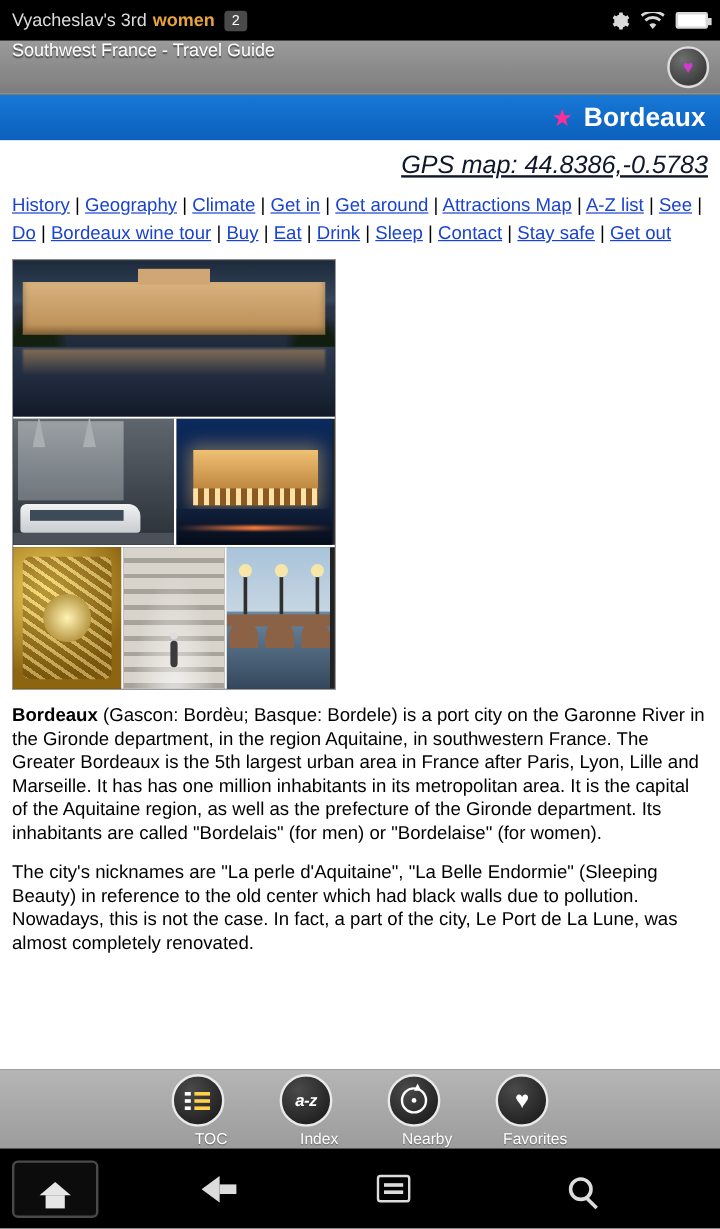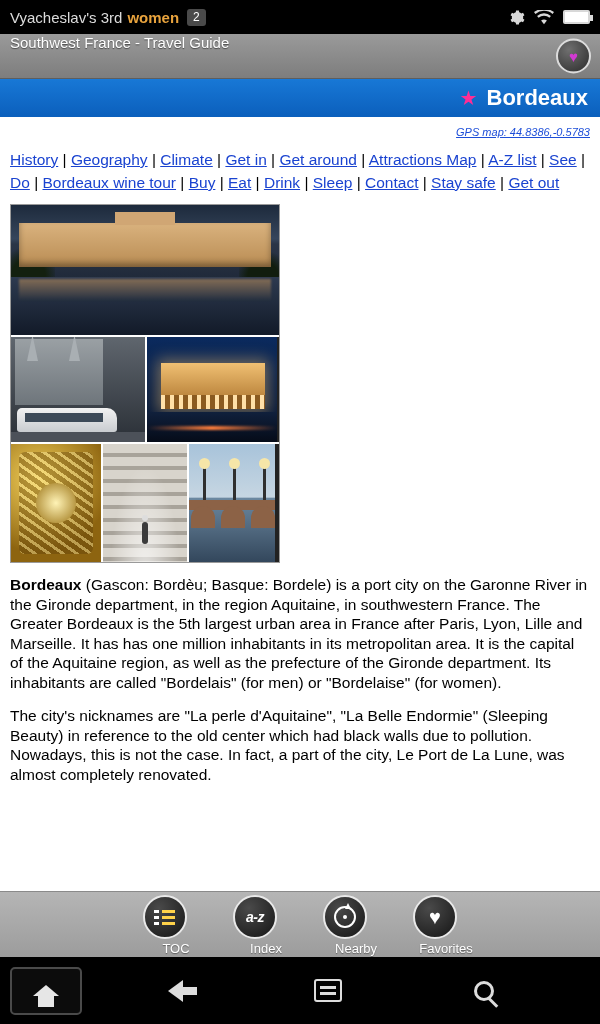--- a/index.html
+++ b/index.html
@@ -126,24 +126,24 @@
     position: absolute;
     top: 117px;
     left: 0; right: 0;
     bottom: 133px;
     overflow: hidden;
     background: #fff;
     padding: 0 10px;
   }
   .gps {
     text-align: right;
-    font-size: 11px;
+    font-size: 21px;
     font-style: italic;
     text-decoration: underline;
-    color: #1d4ed8;
+    color: #0f172a;
     margin-top: 9px;
     margin-bottom: 10px;
   }
   .toc {
     font-size: 15.5px;
     line-height: 23px;
     color: #000;
     margin-bottom: 10px;
   }
   .toc a {

